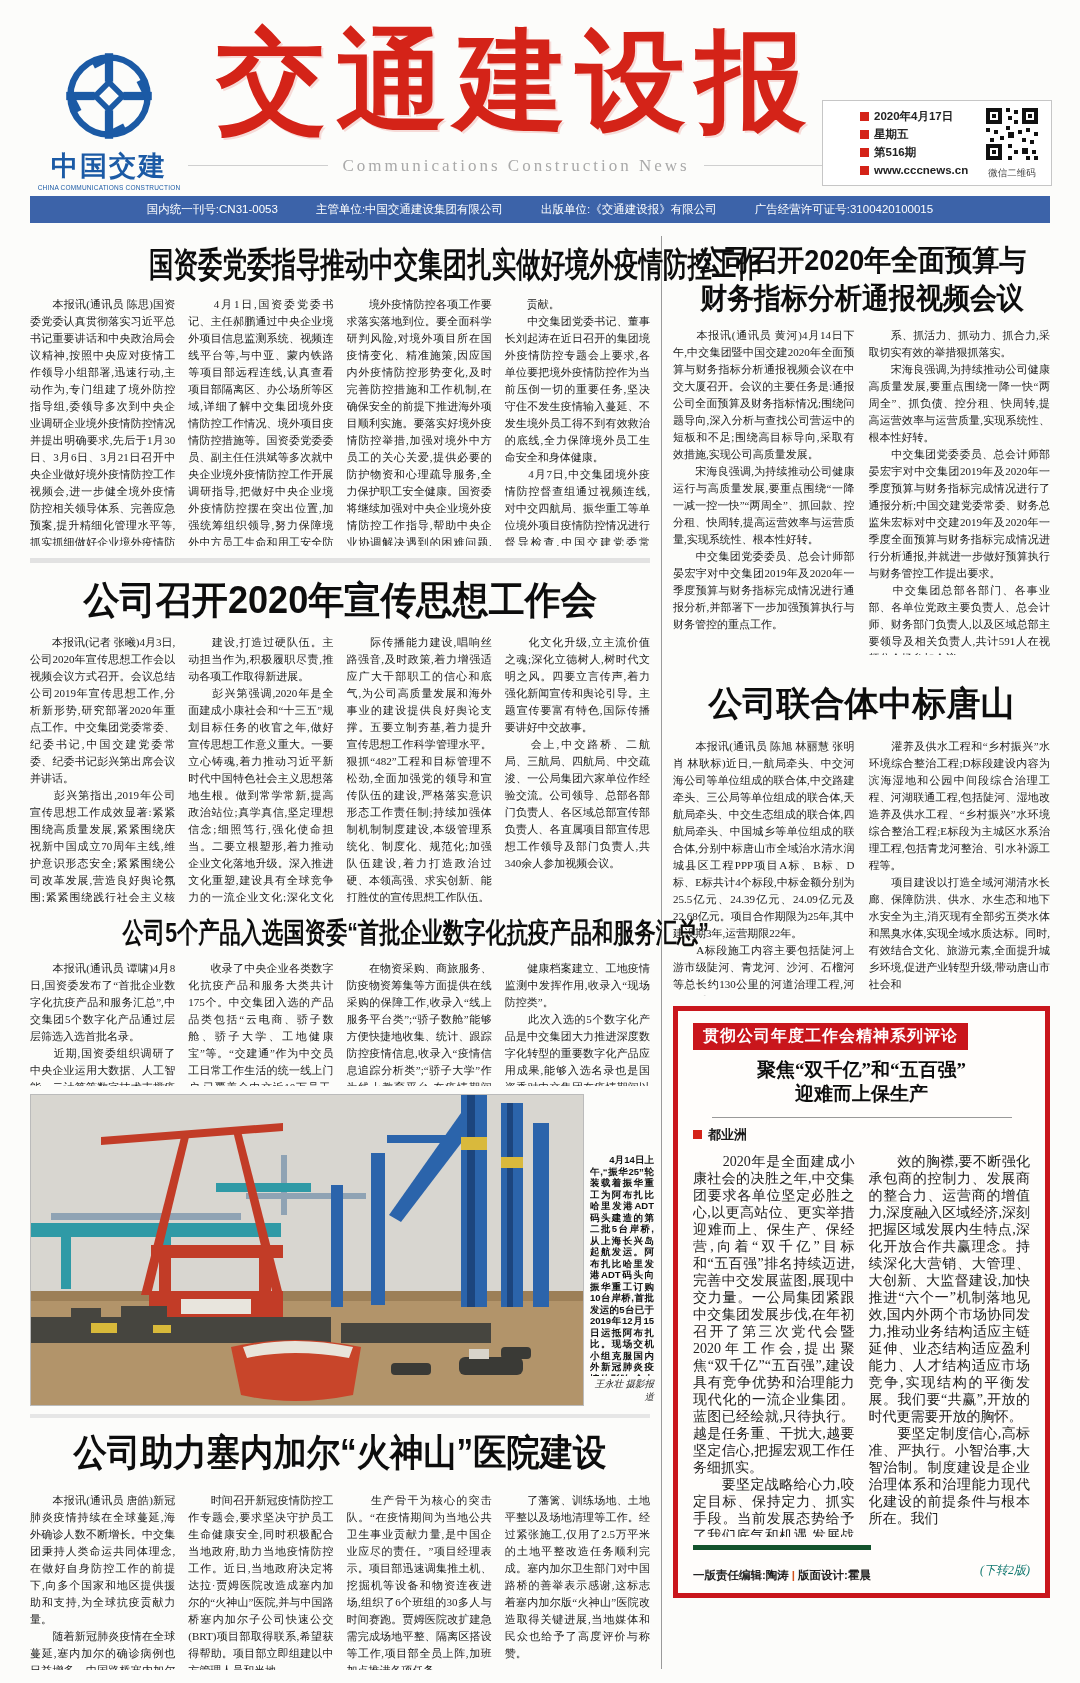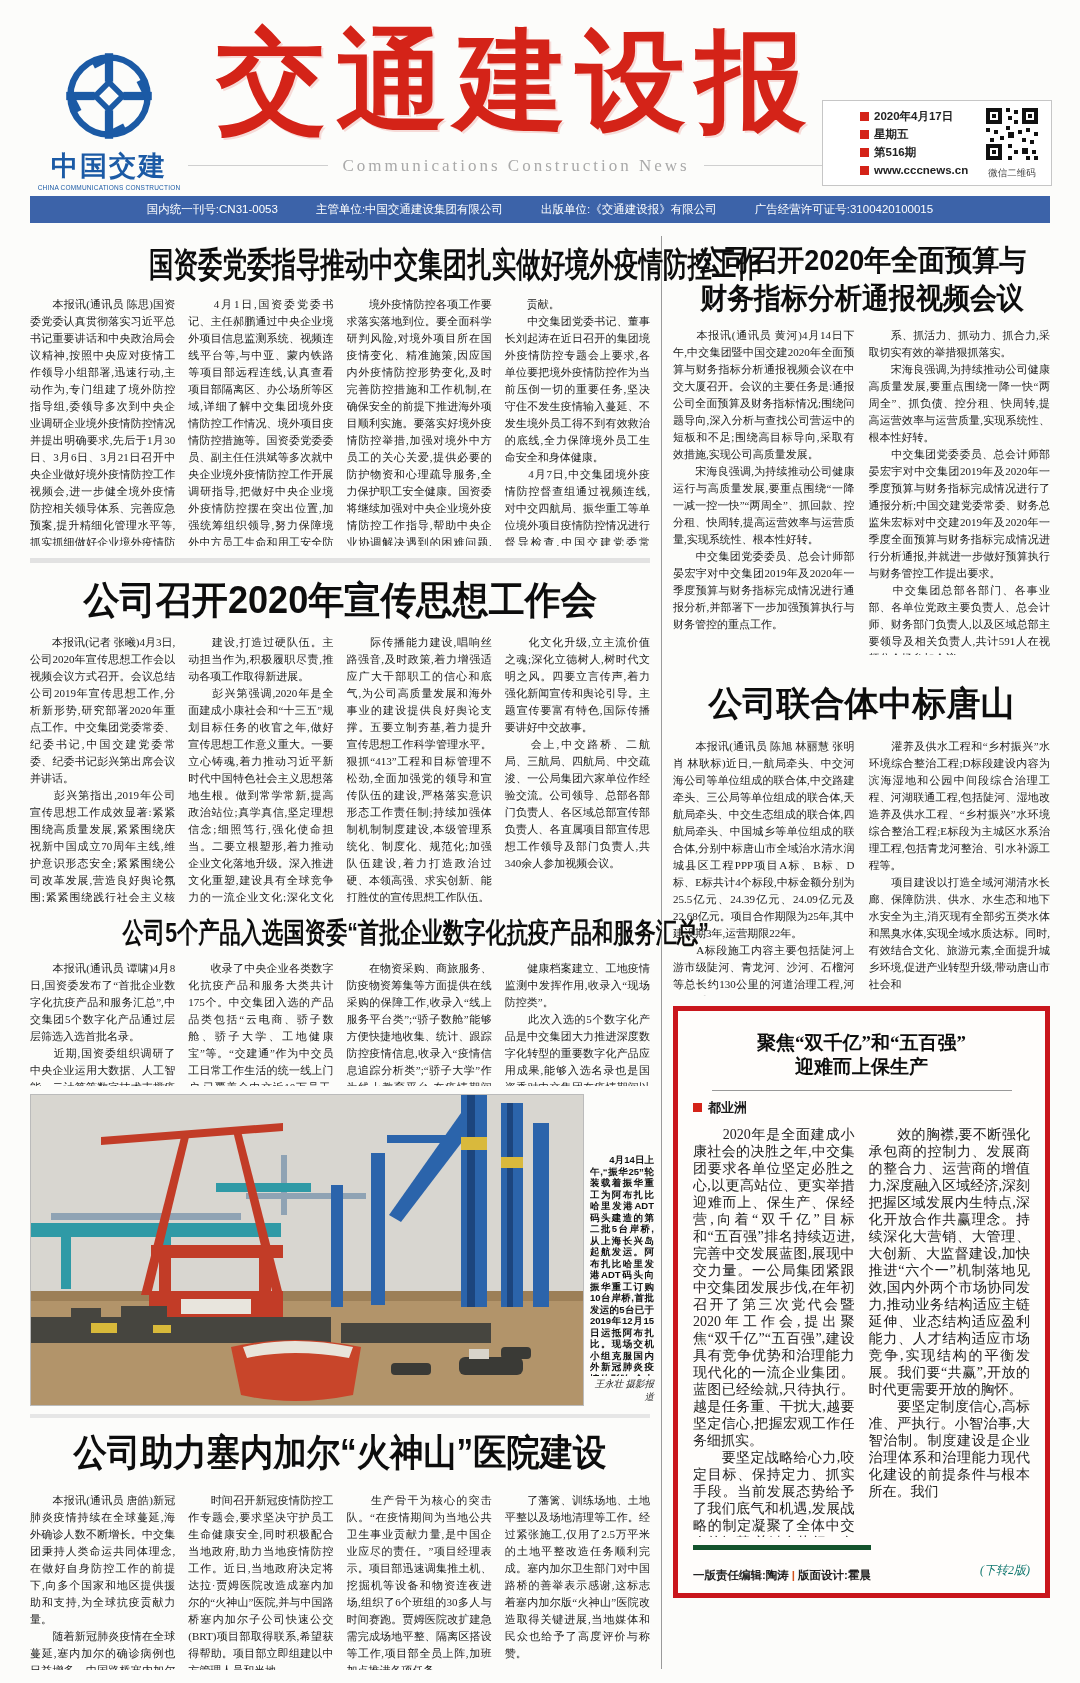--- a/index.html
+++ b/index.html
@@ -189,21 +189,21 @@
       <div class="rule-thick"></div>
 
       <div class="headline" style="font-size:38px;">
         <span class="hl-inner" style="transform:scaleX(.95);">公司召开2020年宣传思想工作会</span>
       </div>
       <div class="bodycols mt8" style="height:268px;">
         <div class="bcol">　　本报讯(记者 张曦)4月3日,公司2020年宣传思想工作会以视频会议方式召开。会议总结公司2019年宣传思想工作,分析新形势,研究部署2020年重点工作。中交集团党委常委、纪委书记,中国交建党委常委、纪委书记彭兴第出席会议并讲话。
 　　彭兴第指出,2019年公司宣传思想工作成效显著:紧紧围绕高质量发展,紧紧围绕庆祝新中国成立70周年主线,维护意识形态安全;紧紧围绕公司改革发展,营造良好舆论氛围;紧紧围绕践行社会主义核心价值观,全面提升文化自信;紧紧围绕加强政治</div>
         <div class="bcol">　　建设,打造过硬队伍。主动担当作为,积极履职尽责,推动各项工作取得新进展。
 　　彭兴第强调,2020年是全面建成小康社会和“十三五”规划目标任务的收官之年,做好宣传思想工作意义重大。一要立心铸魂,着力推动习近平新时代中国特色社会主义思想落地生根。做到常学常新,提高政治站位;真学真信,坚定理想信念;细照笃行,强化使命担当。二要立根塑形,着力推动企业文化落地升级。深入推进文化重塑,建设具有全球竞争力的一流企业文化;深化文化融合,把握基调、聚焦重点、久久为功;推动文</div>
-        <div class="bcol">　　际传播能力建设,唱响丝路强音,及时政策,着力增强适应广大干部职工的信心和底气,为公司高质量发展和海外事业的建设提供良好舆论支撑。五要立制夯基,着力提升宣传思想工作科学管理水平。狠抓“413”工程和目标管理不松劲,全面加强党的领导和宣传队伍的建设,严格落实意识形态工作责任制;持续加强体制机制制度建设,本级管理系统化、制度化、规范化;加强队伍建设,着力打造政治过硬、本领高强、求实创新、能打胜仗的宣传思想工作队伍。</div>
+        <div class="bcol">　　际传播能力建设,唱响丝路强音,及时政策,着力增强适应广大干部职工的信心和底气,为公司高质量发展和海外事业的建设提供良好舆论支撑。五要立制夯基,着力提升宣传思想工作科学管理水平。狠抓“482”工程和目标管理不松劲,全面加强党的领导和宣传队伍的建设,严格落实意识形态工作责任制;持续加强体制机制制度建设,本级管理系统化、制度化、规范化;加强队伍建设,着力打造政治过硬、本领高强、求实创新、能打胜仗的宣传思想工作队伍。</div>
         <div class="bcol">　　化文化升级,立主流价值之魂;深化立德树人,树时代文明之风。四要立言传声,着力强化新闻宣传和舆论引导。主题宣传要富有特色,国际传播要讲好中交故事。
 　　会上,中交路桥、二航局、三航局、四航局、中交疏浚、一公局集团六家单位作经验交流。公司领导、总部各部门负责人、各区域总部宣传部负责人、各直属项目部宣传思想工作领导及部门负责人,共340余人参加视频会议。</div>
       </div>
 
       <div class="headline mt12" style="font-size:28px;">
         <span class="hl-inner" style="transform:scaleX(.76);">公司5个产品入选国资委“首批企业数字化抗疫产品和服务汇总”</span>
       </div>
       <div class="bodycols mt8" style="height:126px;">
         <div class="bcol">　　本报讯(通讯员 谭啸)4月8日,国资委发布了“首批企业数字化抗疫产品和服务汇总”,中交集团5个数字化产品通过层层筛选入选首批名录。
 　　近期,国资委组织调研了中央企业运用大数据、人工智能、云计算等数字技术支撑疫情防控和复工复产工作的情况。此次发布的“首批企业数字化抗疫产品和服务汇总”,</div>
@@ -317,20 +317,21 @@
         <span class="hl-inner">公司联合体中标唐山</span><br>
       </div>
       <div class="bodycols mt12" style="height:258px;gap:14px;">
         <div class="bcol">　　本报讯(通讯员 陈旭 林丽慧 张明肖 林耿标)近日,一航局牵头、中交河海公司等单位组成的联合体,中交路建牵头、三公局等单位组成的联合体,天航局牵头、中交生态组成的联合体,四航局牵头、中国城乡等单位组成的联合体,分别中标唐山市全域治水清水润城县区工程PPP项目A标、B标、D标、E标共计4个标段,中标金额分别为25.5亿元、24.39亿元、24.09亿元及22.68亿元。项目合作期限为25年,其中建设期3年,运营期限22年。
 　　A标段施工内容主要包括陡河上游市级陡河、青龙河、沙河、石榴河等总长约130公里的河道治理工程,河湖水系连通工程引水管道总长约10公里;B标段主要包括迁西县、滦州市范围内河道综合治理</div>
         <div class="bcol">　　灌养及供水工程和“乡村振兴”水环境综合整治工程;D标段建设内容为滨海湿地和公园中间段综合治理工程、河湖联通工程,包括陡河、湿地改造养及供水工程、“乡村振兴”水环境综合整治工程;E标段为主城区水系治理工程,包括青龙河整治、引水补源工程等。
 　　项目建设以打造全域河湖清水长廊、保障防洪、供水、水生态和地下水安全为主,消灭现有全部劣五类水体和黑臭水体,实现全域水质达标。同时,有效结合文化、旅游元素,全面提升城乡环境,促进产业转型升级,带动唐山市社会和</div>
       </div>
 
       <div class="redbox">
+        <div class="edit-tag">贯彻公司年度工作会精神系列评论</div>
         <div class="edit-headline">
           <span>聚焦“双千亿”和“五百强”</span><br>
           <span>迎难而上保生产</span>
         </div>
         <div class="edit-hr"></div>
         <div class="edit-author">
           <span class="redsq"></span>
           <span>都业洲</span>
         </div>
         <div class="edit-body">

